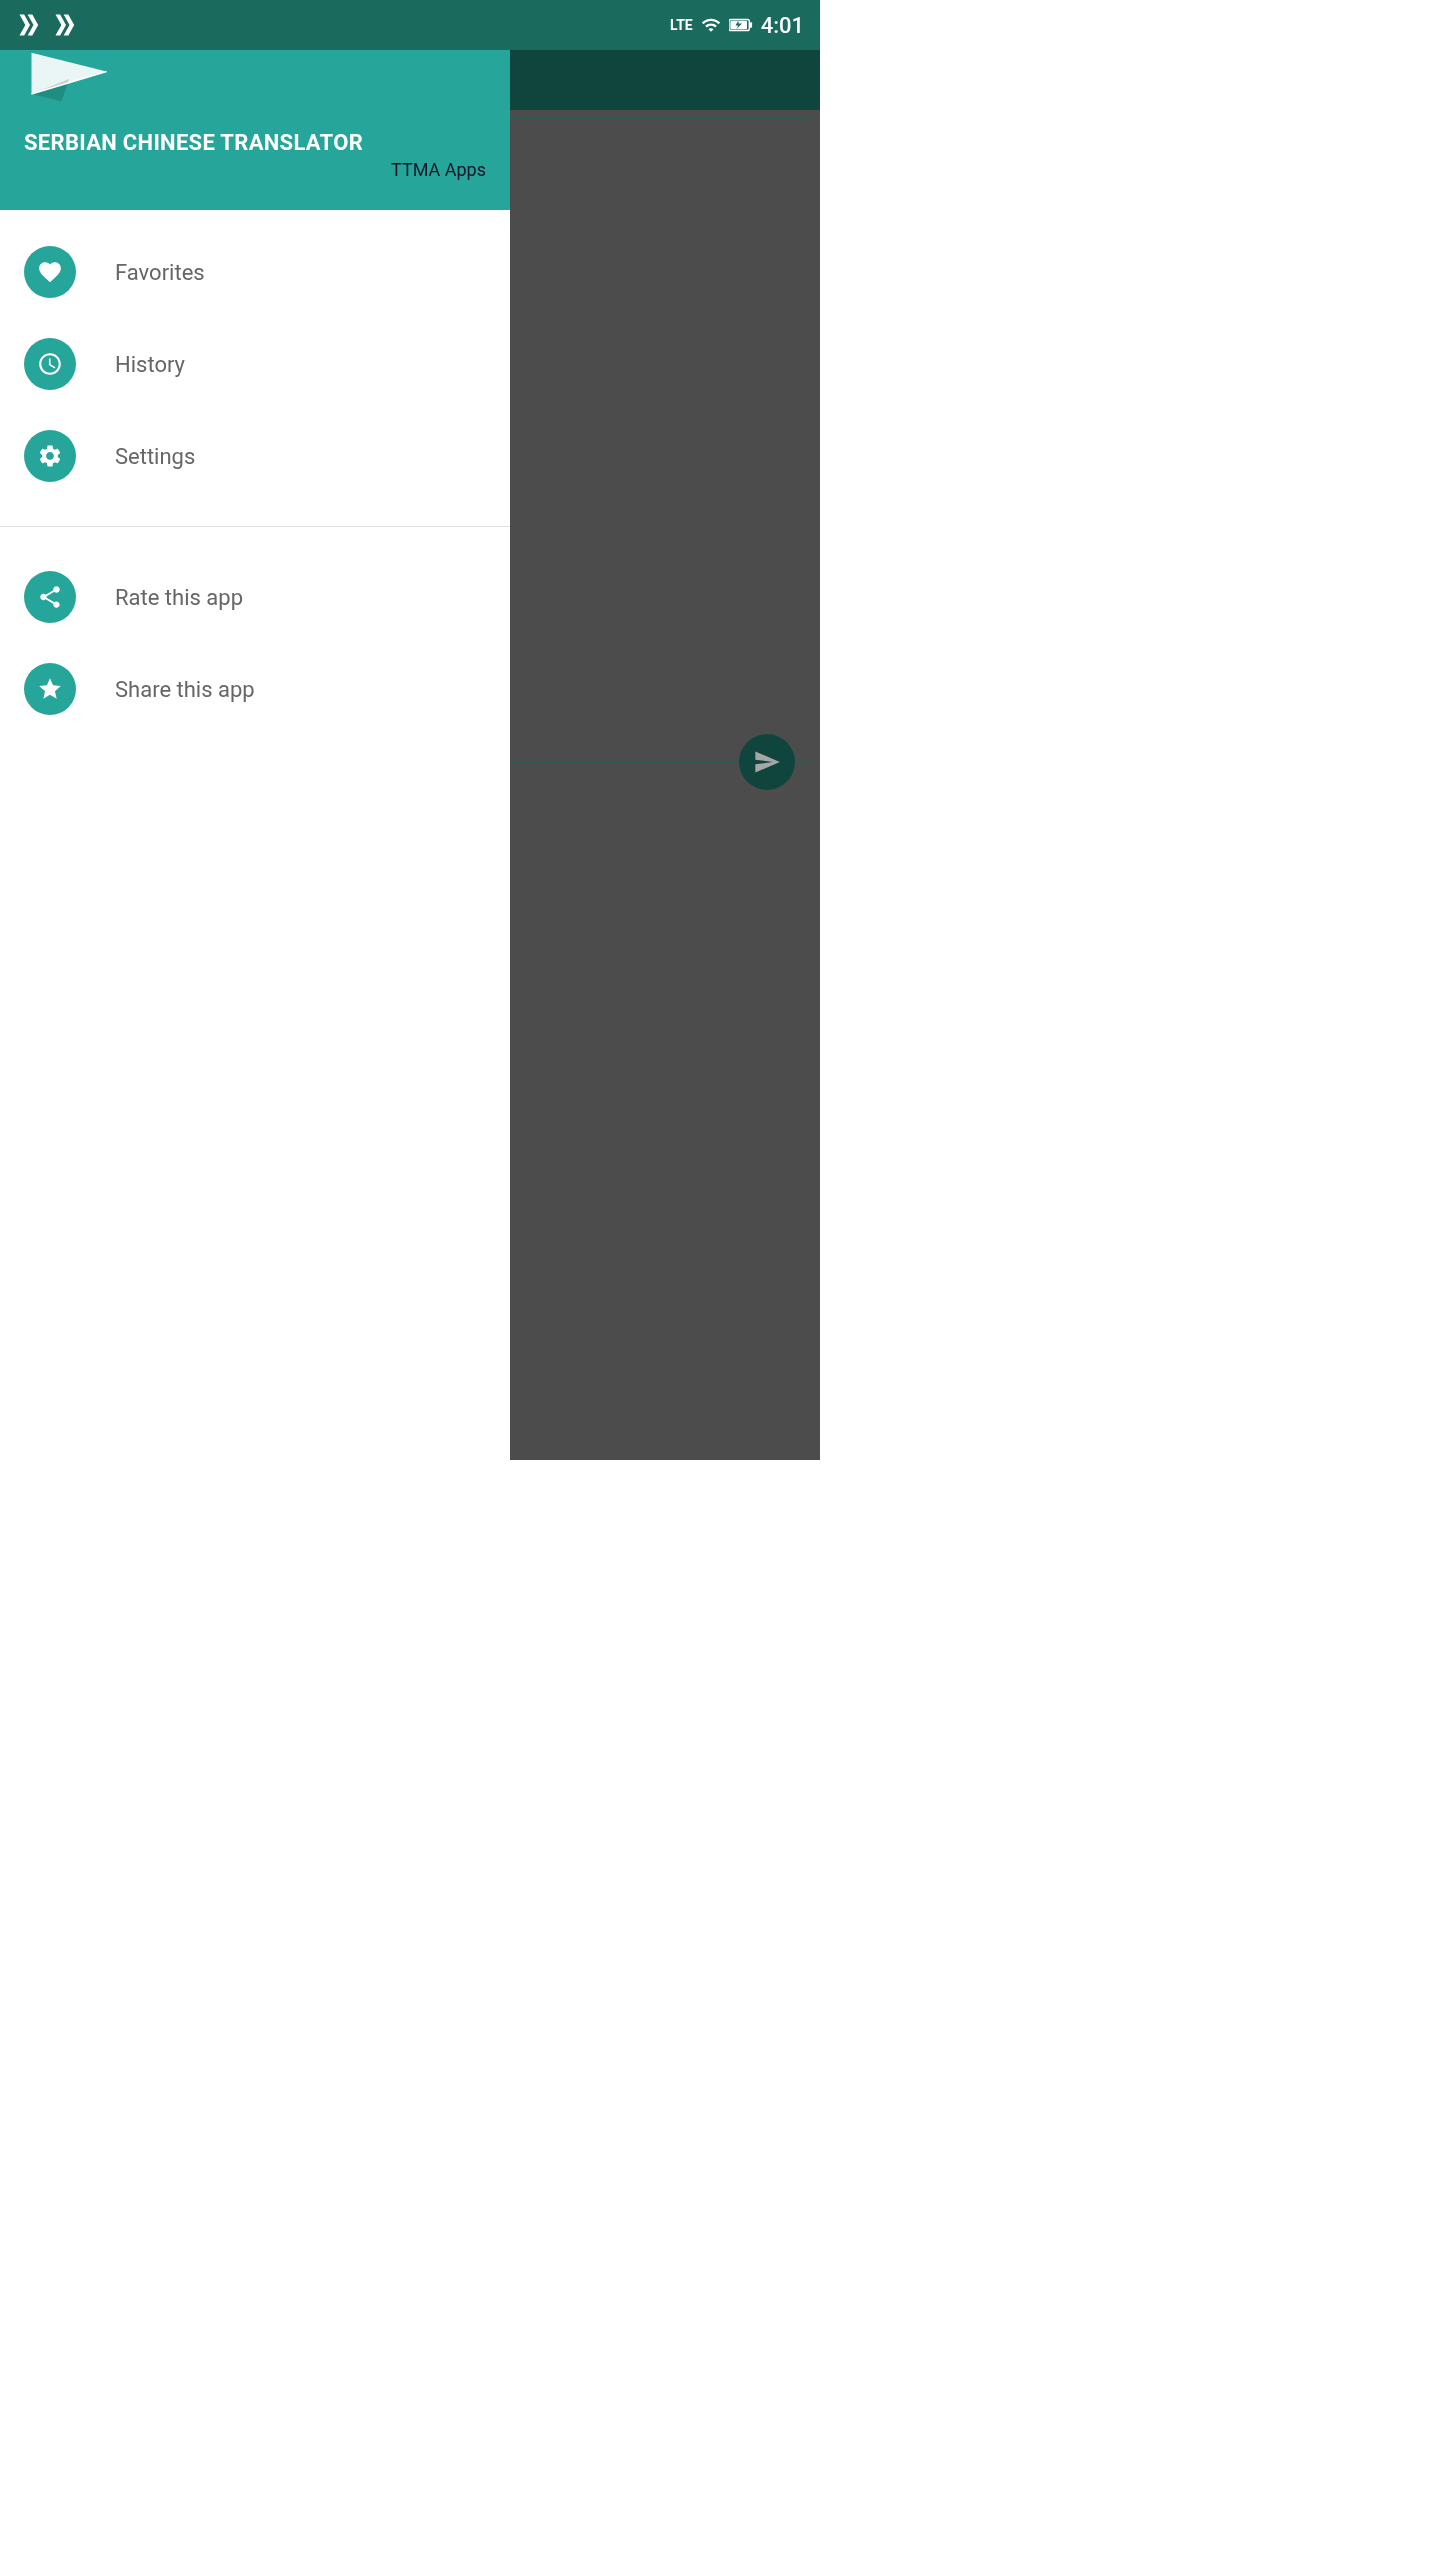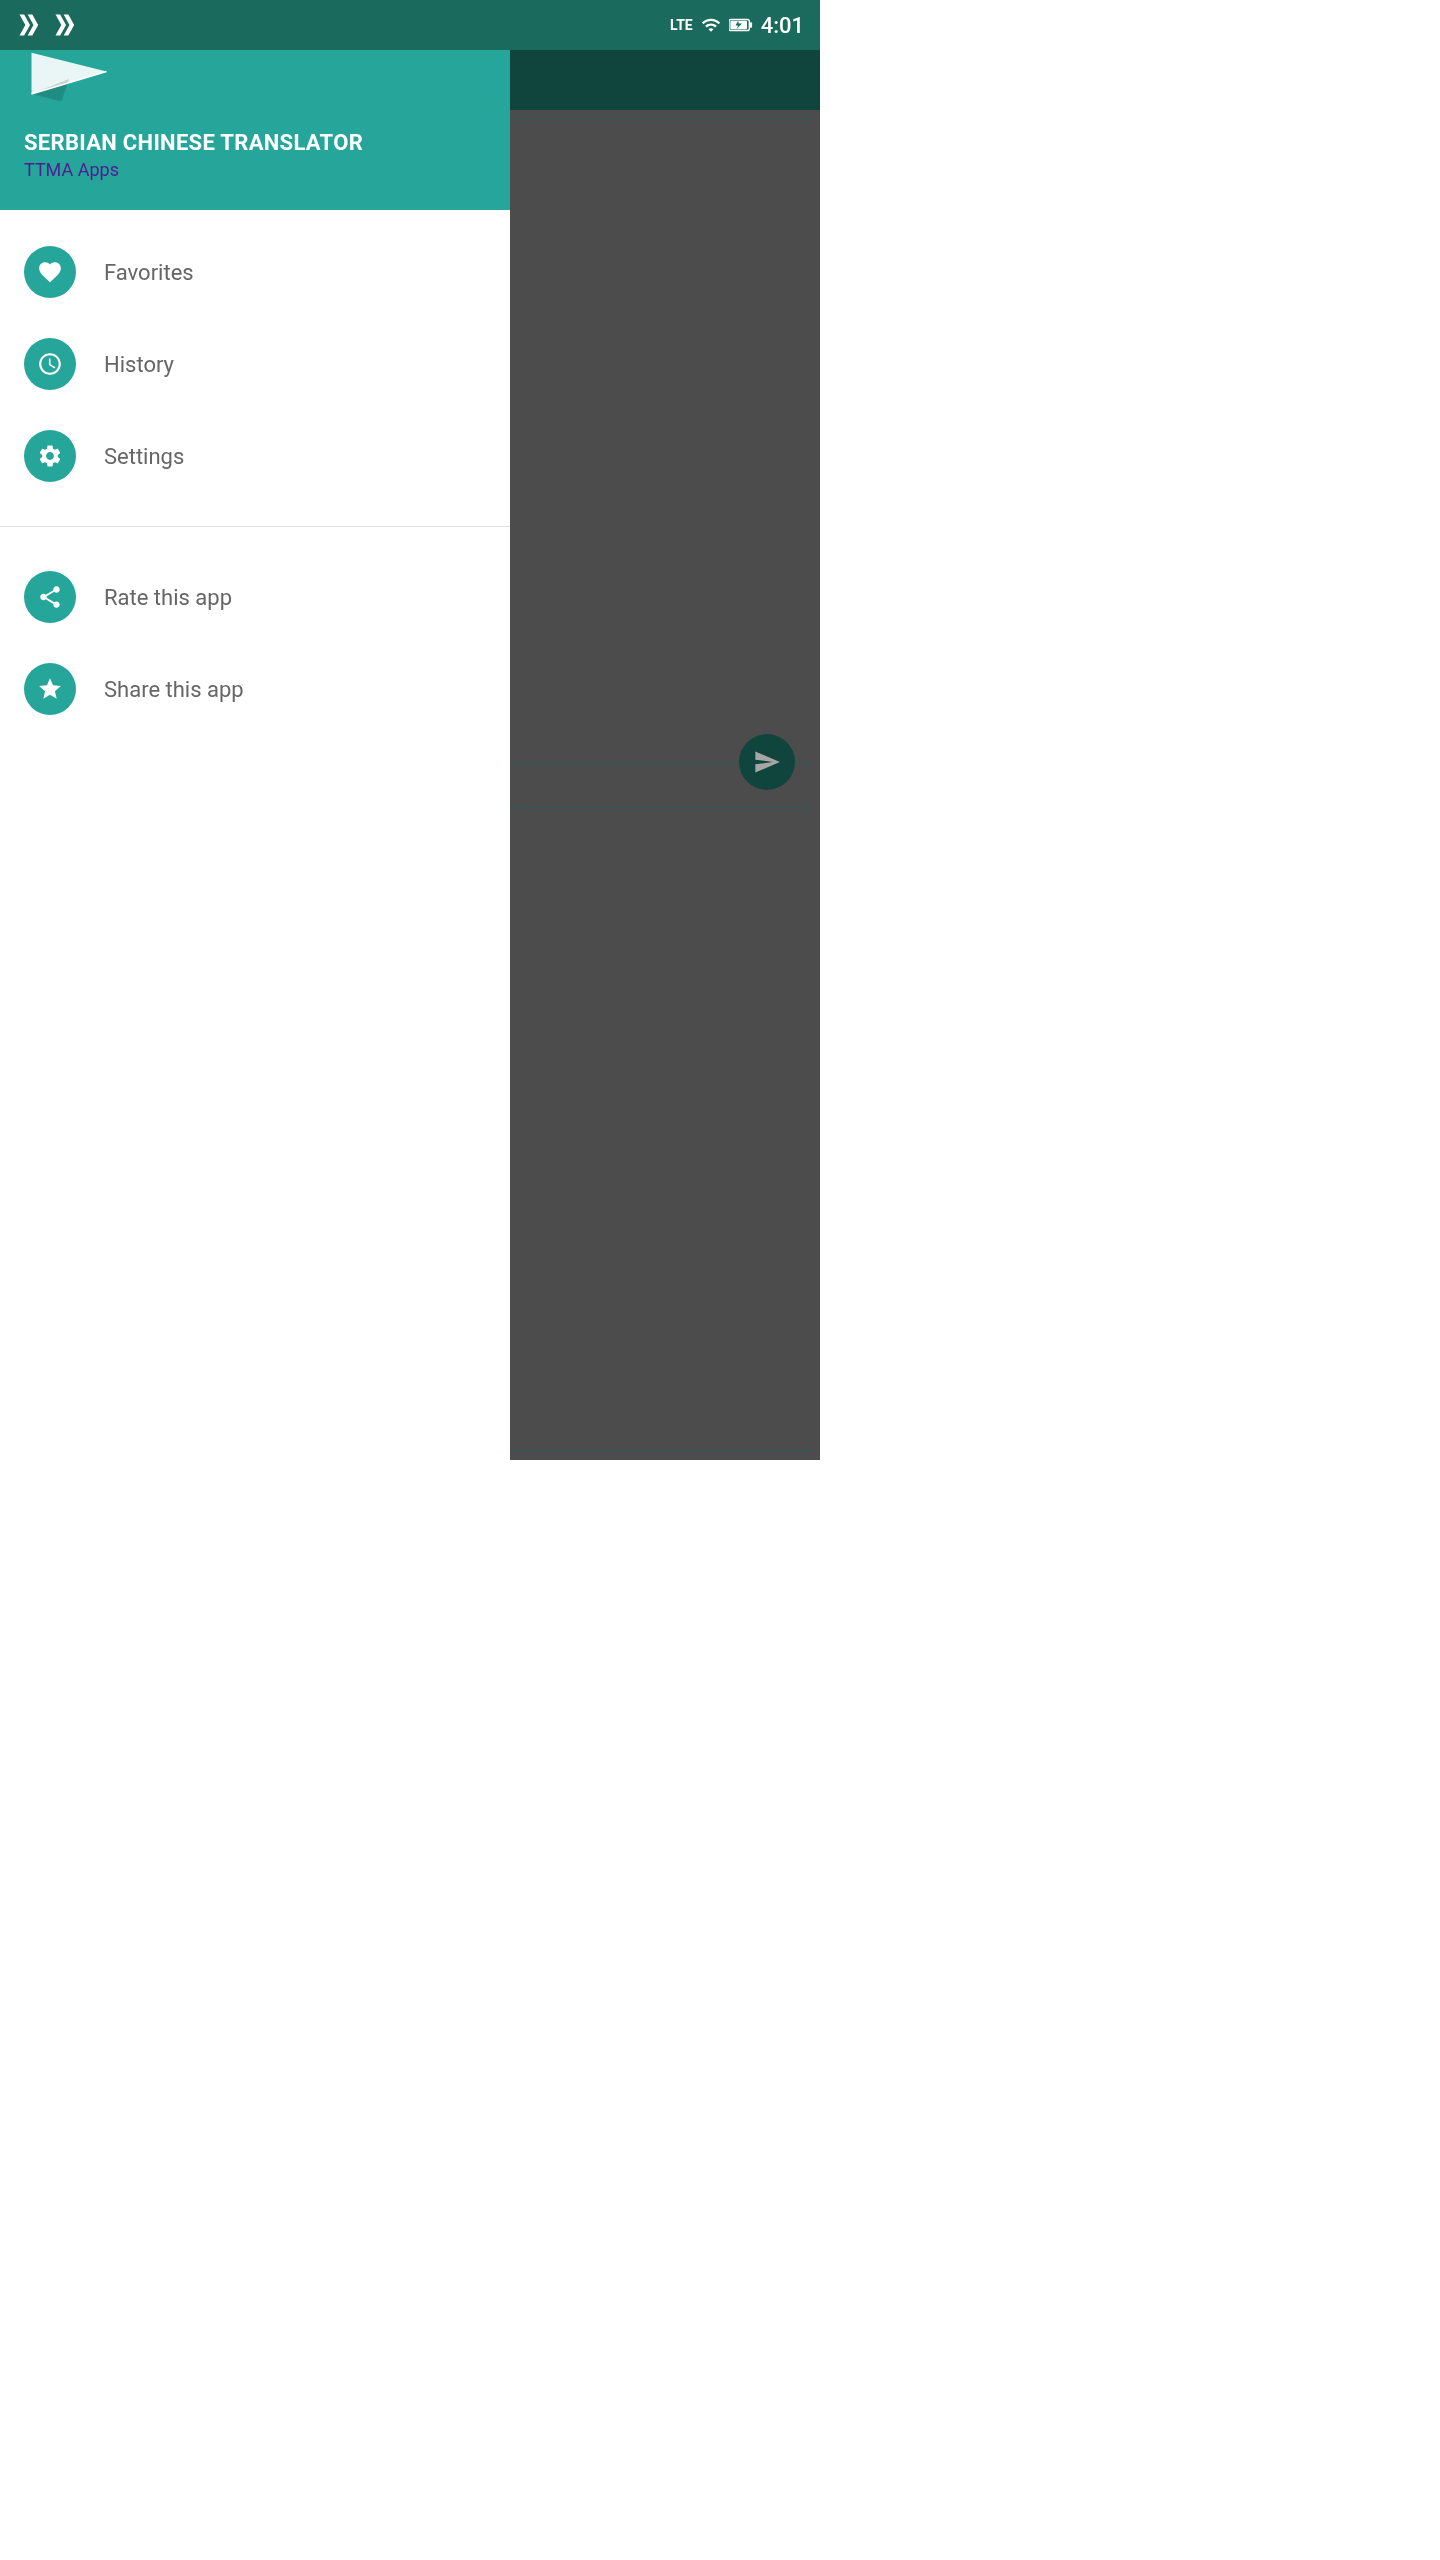--- a/index.html
+++ b/index.html
@@ -88,36 +88,37 @@
     }
 
     .app-title {
       color: white;
       font-size: 22px;
       font-weight: 700;
       letter-spacing: 0.3px;
     }
 
     .app-subtitle {
-      color: #4c1d95;
+      color: #0f172a;
       font-size: 18px;
       font-weight: 400;
       margin-top: 4px;
+      text-align: right;
     }
 
     
     .drawer-menu {
       padding: 16px 0;
     }
 
     .menu-item {
       display: flex;
       align-items: center;
       padding: 20px 24px;
-      gap: 28px;
+      gap: 39px;
       cursor: pointer;
     }
 
     .menu-icon-circle {
       width: 52px;
       height: 52px;
       border-radius: 50%;
       background: #26a69a;
       display: flex;
       align-items: center;

